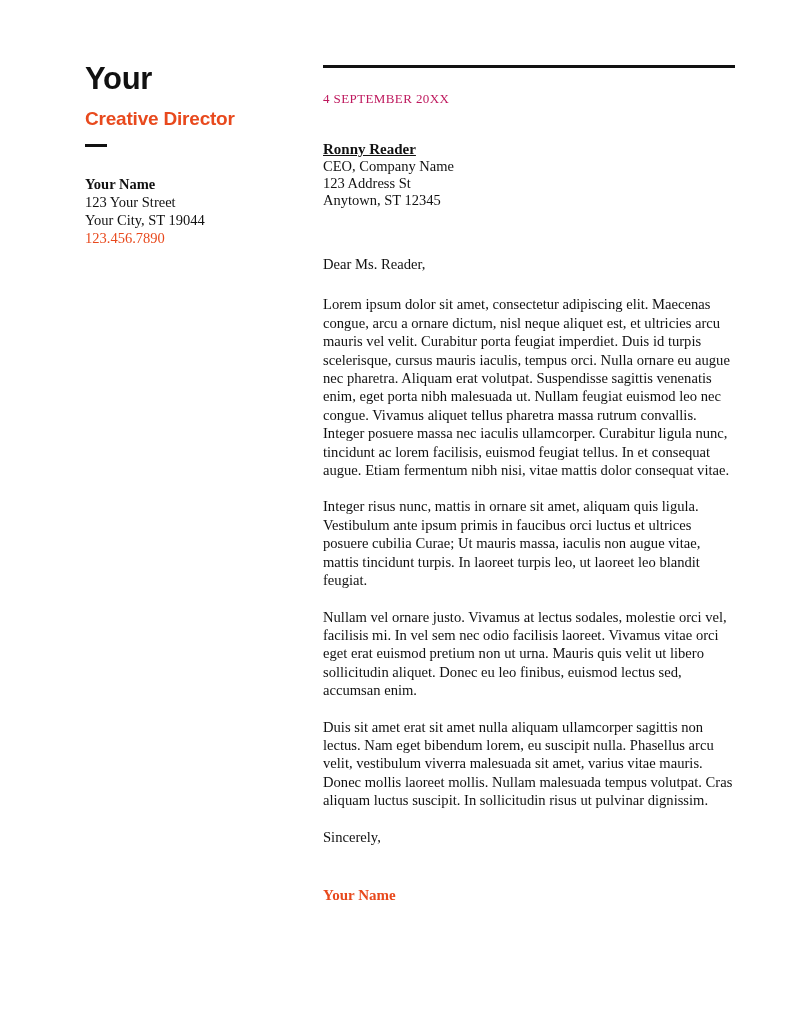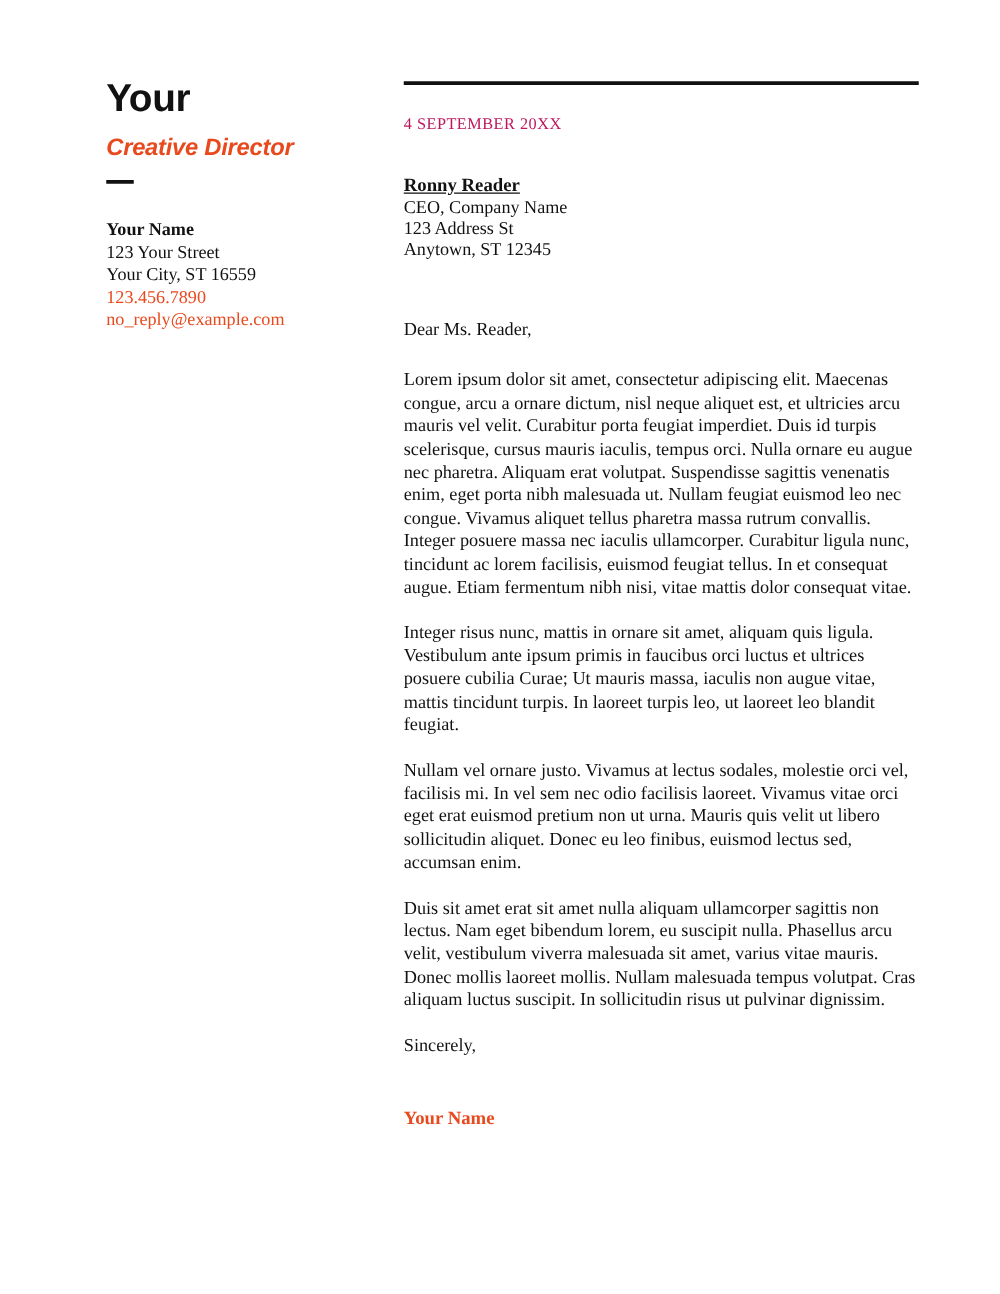--- a/index.html
+++ b/index.html
@@ -37,21 +37,20 @@
     line-height: 38px;
     letter-spacing: -0.3px;
     color: #111111;
   }
   .sender-title {
     margin-top: 10px;
     font-size: 19px;
     font-weight: bold;
     color: #e8491d;
     letter-spacing: -0.2px;
-    font-style: italic;
   }
   .rule-dash {
     margin-top: 14px;
     width: 22px;
     height: 3px;
     background: #111111;
   }
   .sender-block {
     margin-top: 28px;
     font-family: "Liberation Serif", serif;
@@ -135,23 +134,22 @@
 
   <div class="sidebar">
     <div class="sender-name">
       <div>Your</div>
     </div>
     <div class="sender-title">Creative Director</div>
     <div class="rule-dash"></div>
     <div class="sender-block">
       <div class="bold">Your Name</div>
       <div>123 Your Street</div>
-      <div>Your City, ST 16559</div>
+      <div>Your City, ST 19044</div>
       <div class="accent">123.456.7890</div>
-      <div class="accent">no_reply@example.com</div>
     </div>
   </div>
 
   <div class="top-rule"></div>
   <div class="date">4 SEPTEMBER 20XX</div>
 
   <div class="recipient">
     <div class="name">Ronny Reader</div>
     <div>CEO, Company Name</div>
     <div>123 Address St</div>

